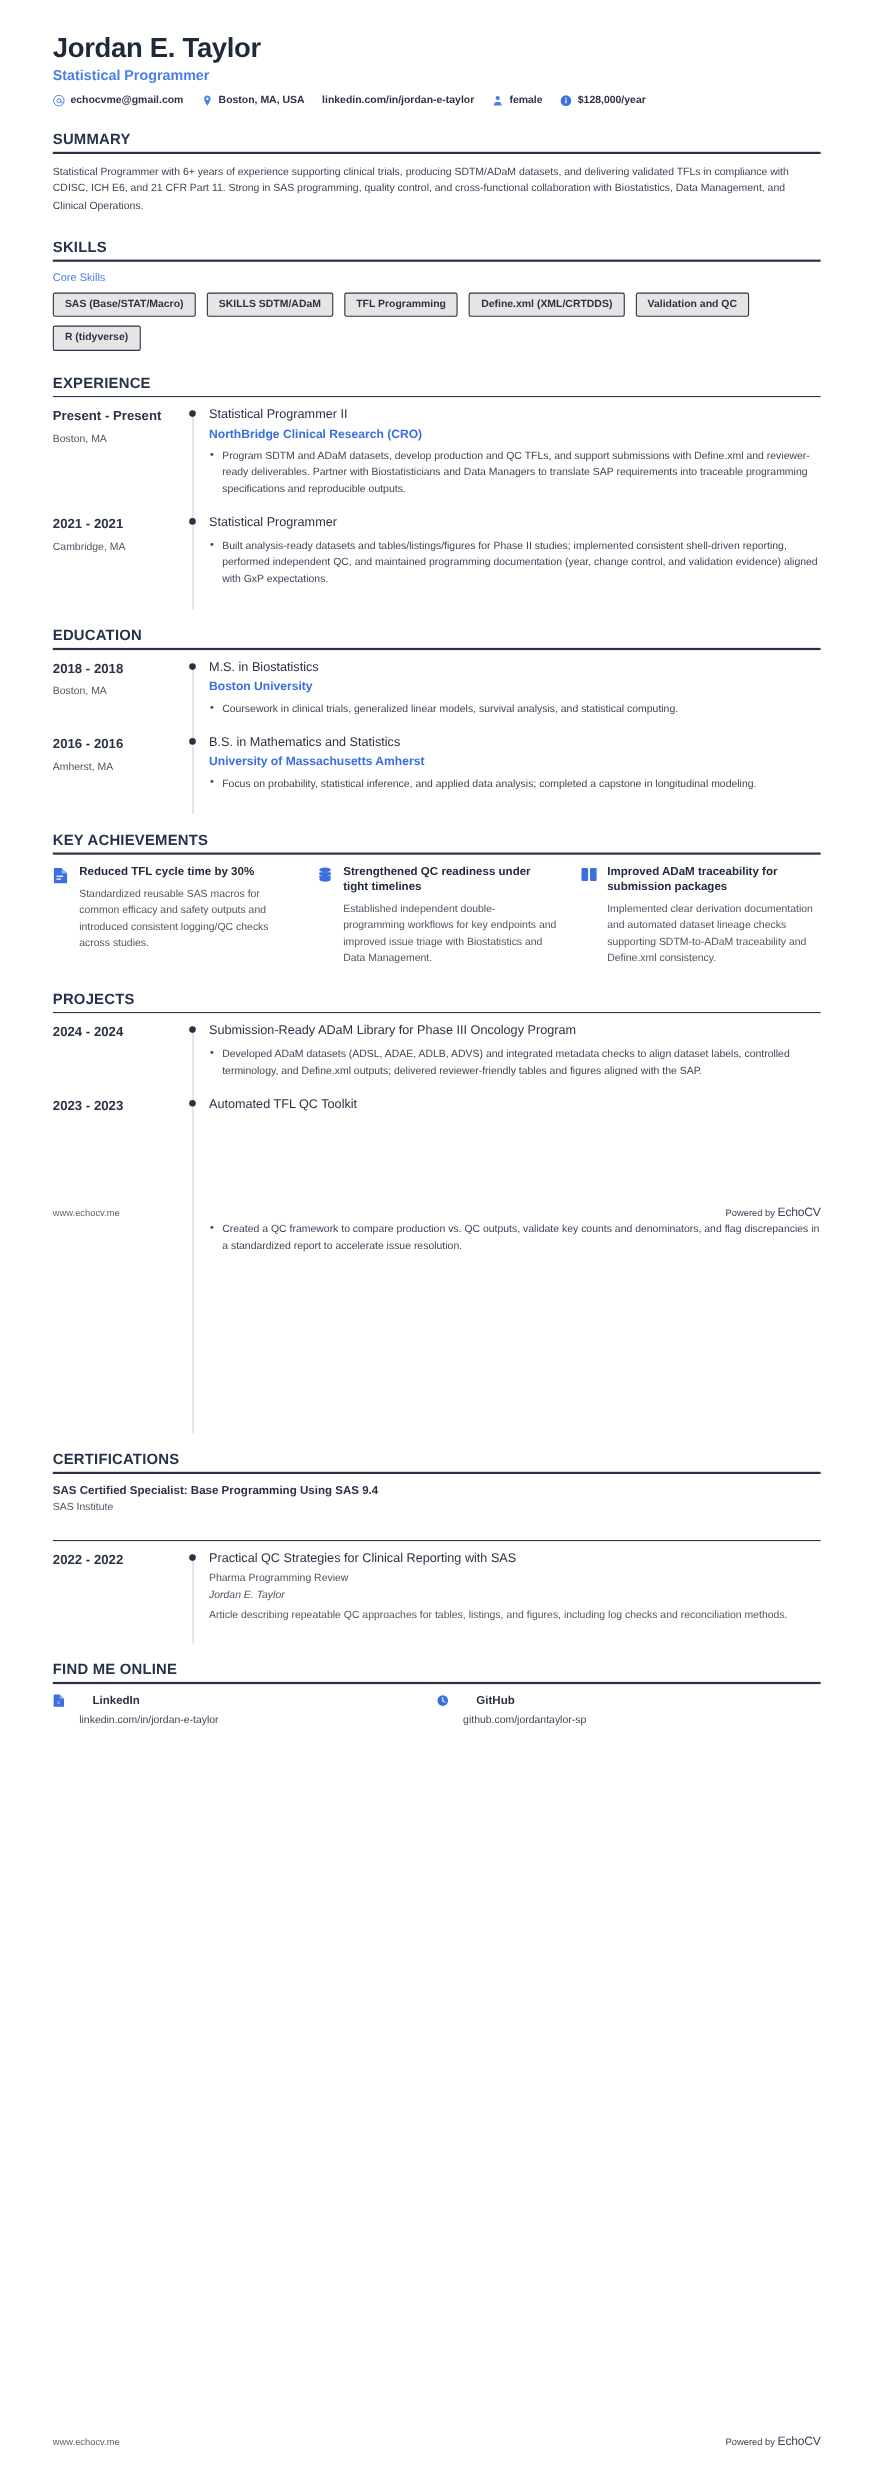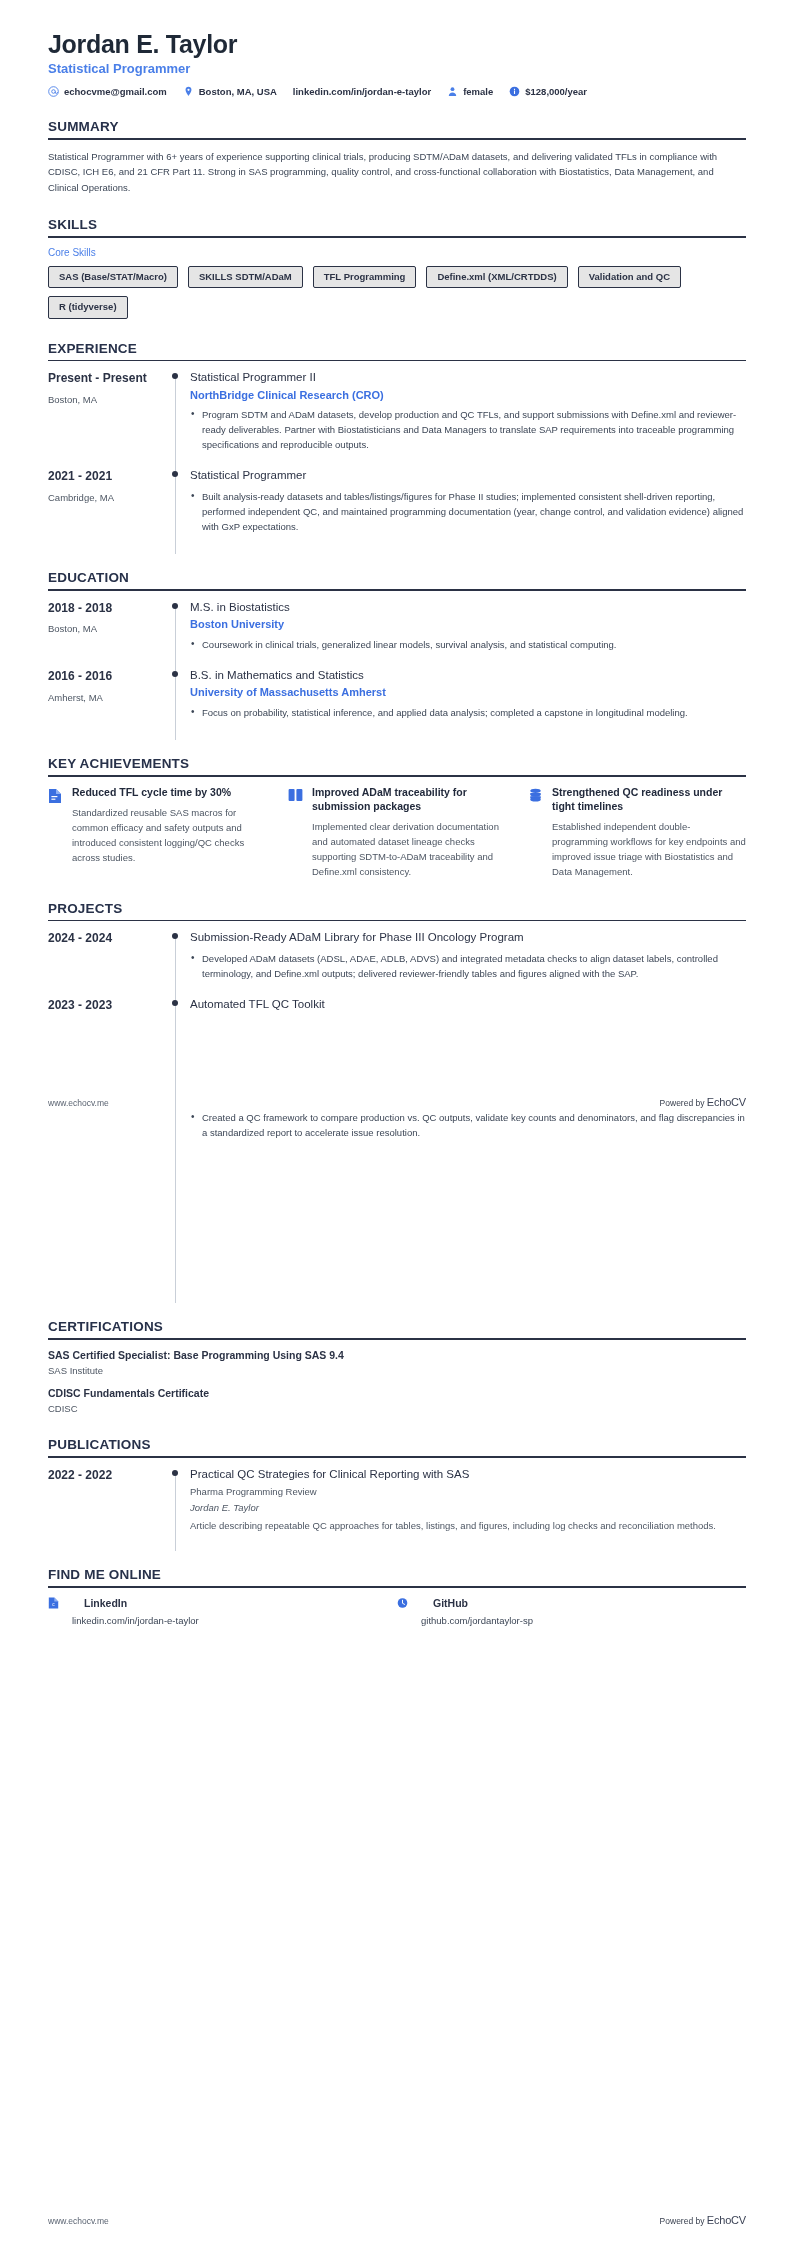--- a/index.html
+++ b/index.html
@@ -339,48 +339,48 @@
               </svg>
           </div>
           <div>
             <div class="ach-title">Reduced TFL cycle time by 30%</div>
             <div class="ach-desc">Standardized reusable SAS macros for common efficacy and safety outputs and introduced consistent logging/QC checks across studies.</div>
           </div>
         </div>
 
         <div class="ach">
           <div class="ach-icon">
-            <svg width="15" height="14" viewBox="0 0 15 14">
-                <rect x="0.6" y="1" width="6" height="12" rx="1" fill="#3b6fe0"></rect>
-                <rect x="8.4" y="1" width="6" height="12" rx="1" fill="#3b6fe0"></rect>
-              </svg>
-          </div>
-          <div>
-            <div class="ach-title">Improved ADaM traceability for submission packages</div>
-            <div class="ach-desc">Implemented clear derivation documentation and automated dataset lineage checks supporting SDTM-to-ADaM traceability and Define.xml consistency.</div>
-          </div>
-        </div>
-
-        <div class="ach">
-          <div class="ach-icon">
             <svg width="15" height="15" viewBox="0 0 15 15">
                 <ellipse cx="7.5" cy="2.8" rx="5.2" ry="2.1" fill="#3b6fe0"></ellipse>
                 <rect x="2.3" y="5" width="10.4" height="1.7" fill="#3b6fe0"></rect>
                 <ellipse cx="7.5" cy="6.7" rx="5.2" ry="1.8" fill="#3b6fe0"></ellipse>
                 <rect x="2.3" y="8.2" width="10.4" height="1.7" fill="#3b6fe0"></rect>
                 <ellipse cx="7.5" cy="10" rx="5.2" ry="1.8" fill="#3b6fe0"></ellipse>
                 <ellipse cx="7.5" cy="11.6" rx="5.2" ry="2" fill="#3b6fe0"></ellipse>
               </svg>
           </div>
           <div>
             <div class="ach-title">Strengthened QC readiness under tight timelines</div>
             <div class="ach-desc">Established independent double-programming workflows for key endpoints and improved issue triage with Biostatistics and Data Management.</div>
           </div>
         </div>
 
+        <div class="ach">
+          <div class="ach-icon">
+            <svg width="15" height="14" viewBox="0 0 15 14">
+                <rect x="0.6" y="1" width="6" height="12" rx="1" fill="#3b6fe0"></rect>
+                <rect x="8.4" y="1" width="6" height="12" rx="1" fill="#3b6fe0"></rect>
+              </svg>
+          </div>
+          <div>
+            <div class="ach-title">Improved ADaM traceability for submission packages</div>
+            <div class="ach-desc">Implemented clear derivation documentation and automated dataset lineage checks supporting SDTM-to-ADaM traceability and Define.xml consistency.</div>
+          </div>
+        </div>
+
       </div>
     </div>
 
     <div class="section">
       <div class="section-title">PROJECTS</div>
       <div class="rule"></div>
 
       <div class="entry">
         <div class="entry-left">
           <div class="entry-date">2024 - 2024</div>
@@ -412,28 +412,23 @@
       </div>
     </div>
 
     <div class="section">
       <div class="section-title">CERTIFICATIONS</div>
       <div class="rule"></div>
       <div class="cert">
         <div class="cert-name">SAS Certified Specialist: Base Programming Using SAS 9.4</div>
         <div class="cert-issuer">SAS Institute</div>
       </div>
-      <div class="cert">
-        <div class="cert-name">CDISC Fundamentals Certificate</div>
-        <div class="cert-issuer">CDISC</div>
-      </div>
-    </div>
-
-    <div class="section">
-      <div class="section-title">PUBLICATIONS</div>
+    </div>
+
+    <div class="section">
       <div class="rule"></div>
       <div class="entry">
         <div class="entry-left">
           <div class="entry-date">2022 - 2022</div>
         </div>
         <div class="entry-rail">
             <span class="dot"></span>
           </div>
         <div class="entry-body">
           <div class="entry-title">Practical QC Strategies for Clinical Reporting with SAS</div>

